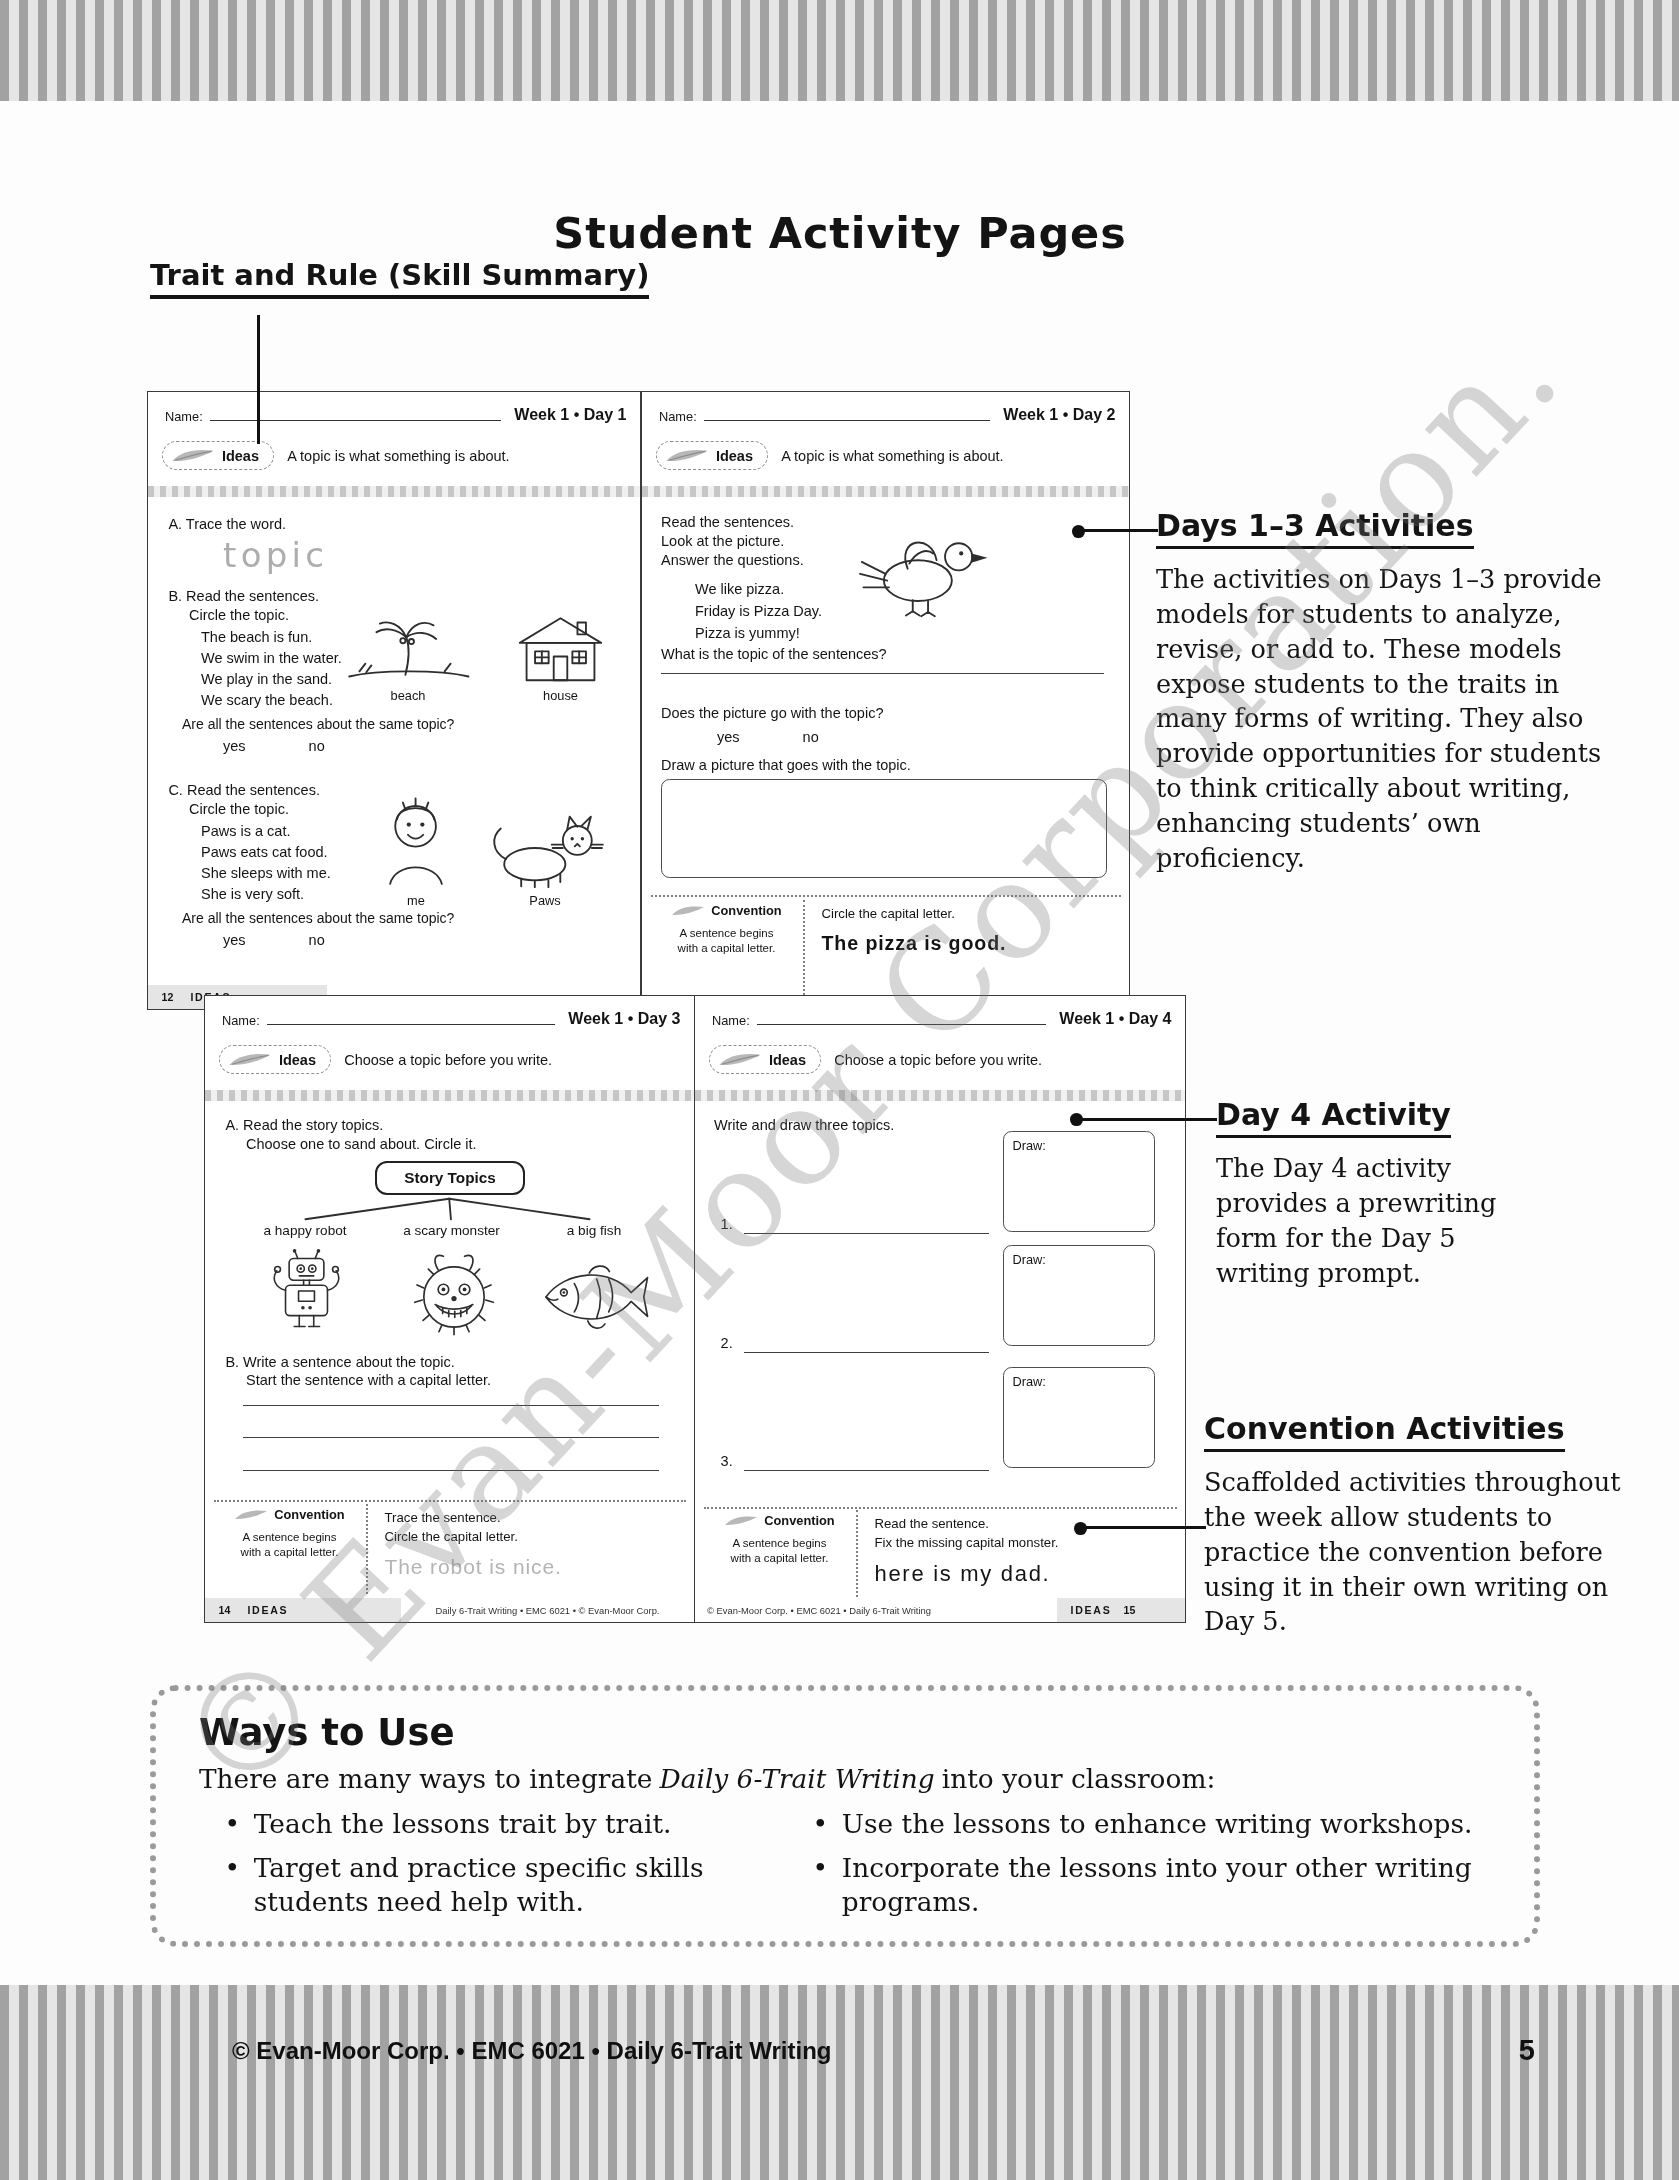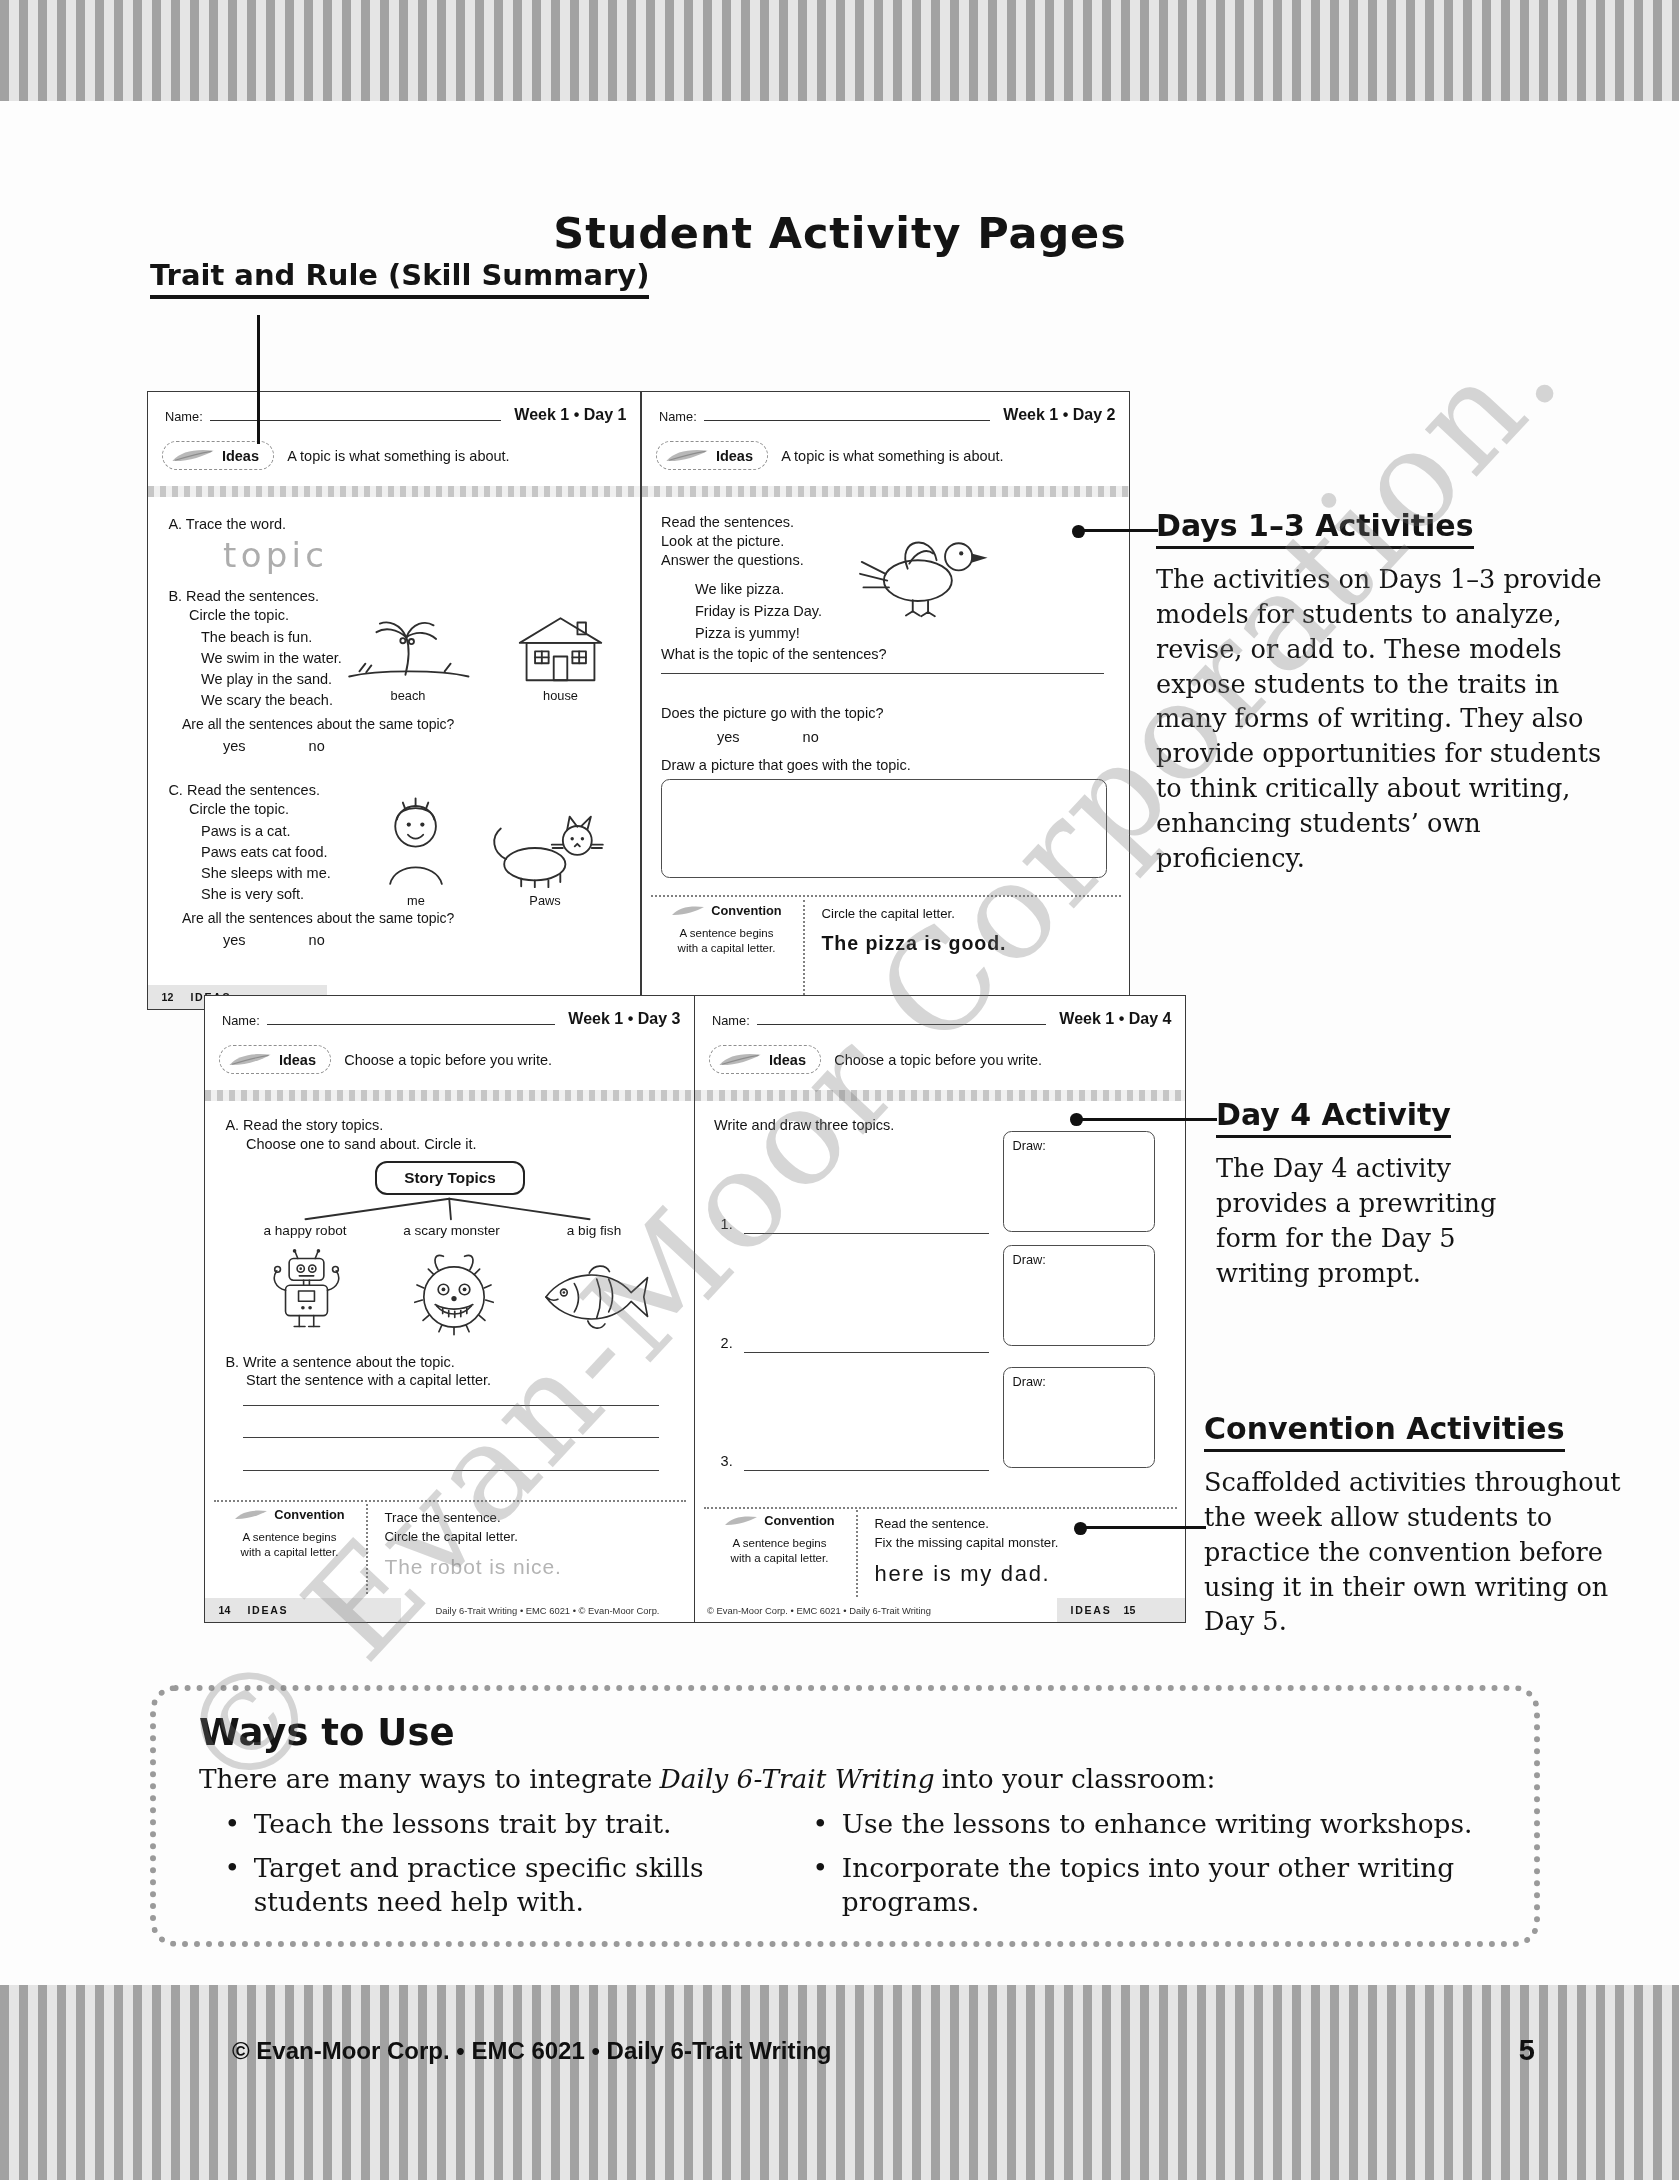--- a/index.html
+++ b/index.html
@@ -492,21 +492,21 @@
         <span>Target and practice specific skills students need help with.</span>
       </div>
     </div>
     <div class="wcol2">
       <div class="brow">
         <span class="bdot">•</span>
         <span>Use the lessons to enhance writing workshops.</span>
       </div>
       <div class="brow">
         <span class="bdot">•</span>
-        <span>Incorporate the topics into your other writing programs.</span>
+        <span>Incorporate the lessons into your other writing programs.</span>
       </div>
     </div>
   </div>
 </div>
 
 <div class="page-footer">
   <span>© Evan-Moor Corp. • EMC 6021 • Daily 6-Trait Writing</span>
   <span class="pageno">5</span>
 </div>
 

